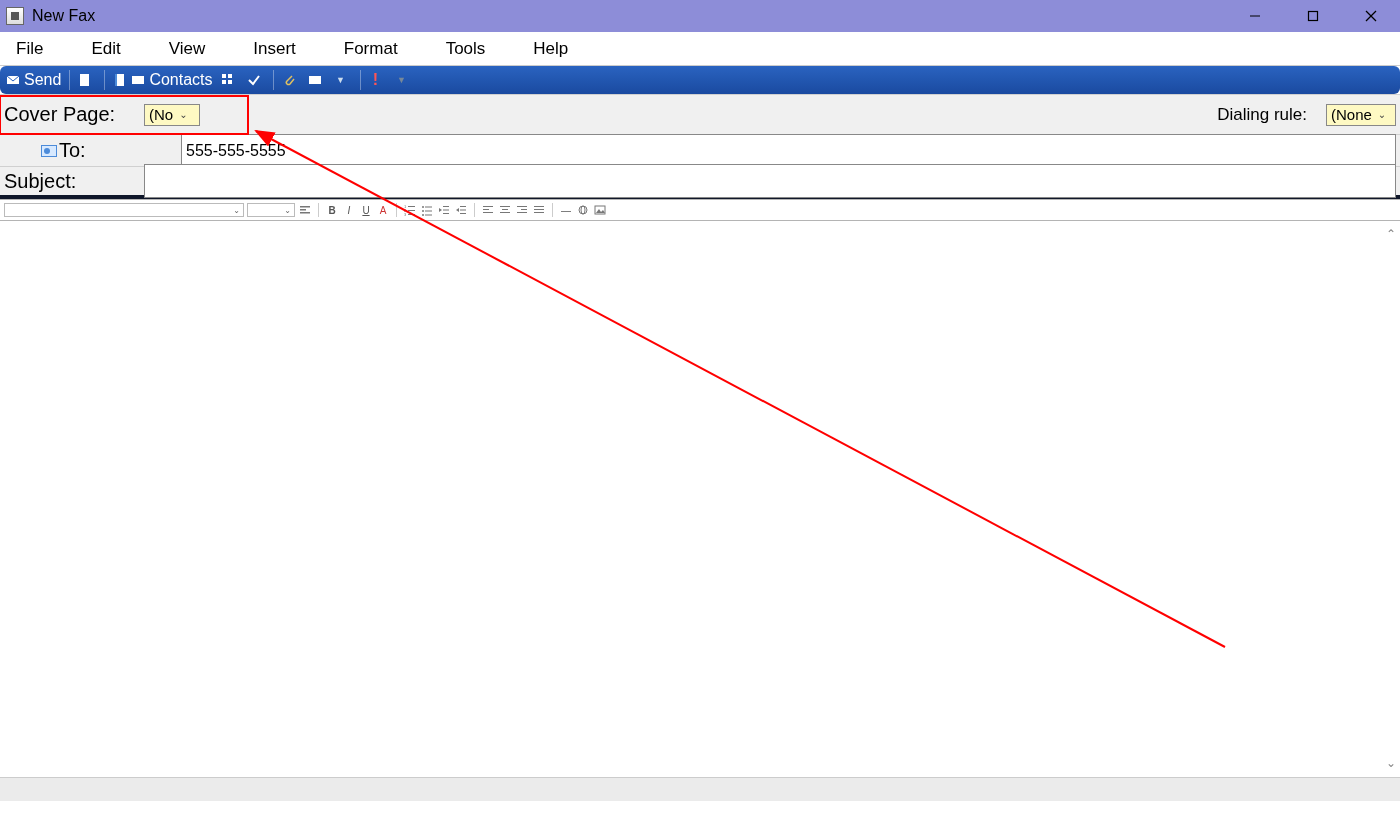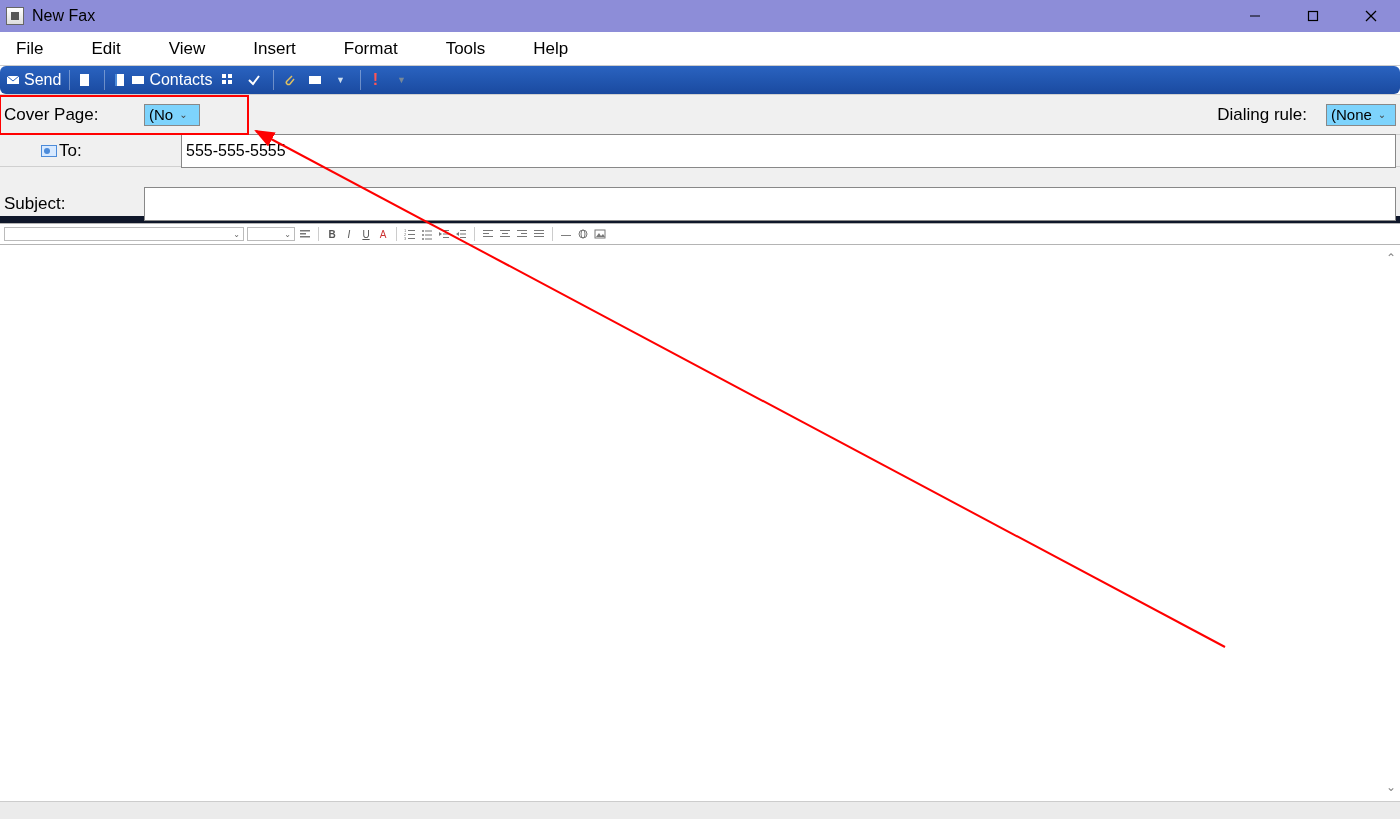--- a/index.html
+++ b/index.html
@@ -96,32 +96,32 @@
   .fields {
     background: #f0f0f0;
     border-top: 1px solid #d0d0d0;
   }
   .fieldrow {
     display:flex; align-items:center;
     height: 32px;
     border-bottom: 1px solid #d0d0d0;
     padding: 0 4px;
   }
-  .fieldrow:last-child { border-bottom: 7px solid #0f172a; margin-top: 24px;}
+  .fieldrow:last-child { border-bottom: 4px solid #0f172a;}
   .field-label {
-    font-size: 17px;
+    font-size: 20px;
     width: 140px;
   }
   .to-icon {
     width:16px;height:12px;border:1px solid #4c8bd9; background:#d7e9ff;
     margin-right:2px; position:relative;
   }
   .to-icon::after{content:"";position:absolute;left:2px;top:2px;width:6px;height:6px;background:#4c8bd9;border-radius:50%;}
   .dropdown {
-    border:1px solid #888; background:#7dd3fc;
+    border:1px solid #888; background:#fef9c3;
     height:22px;
     display:flex; align-items:center;
     padding: 0 2px 0 4px;
     font-size:15px;
   }
   .dropdown .chev {margin-left:6px;font-size:10px;color:#444;}
   .textinput {
     flex:1;
     height:22px;
     border:1px solid #888;

